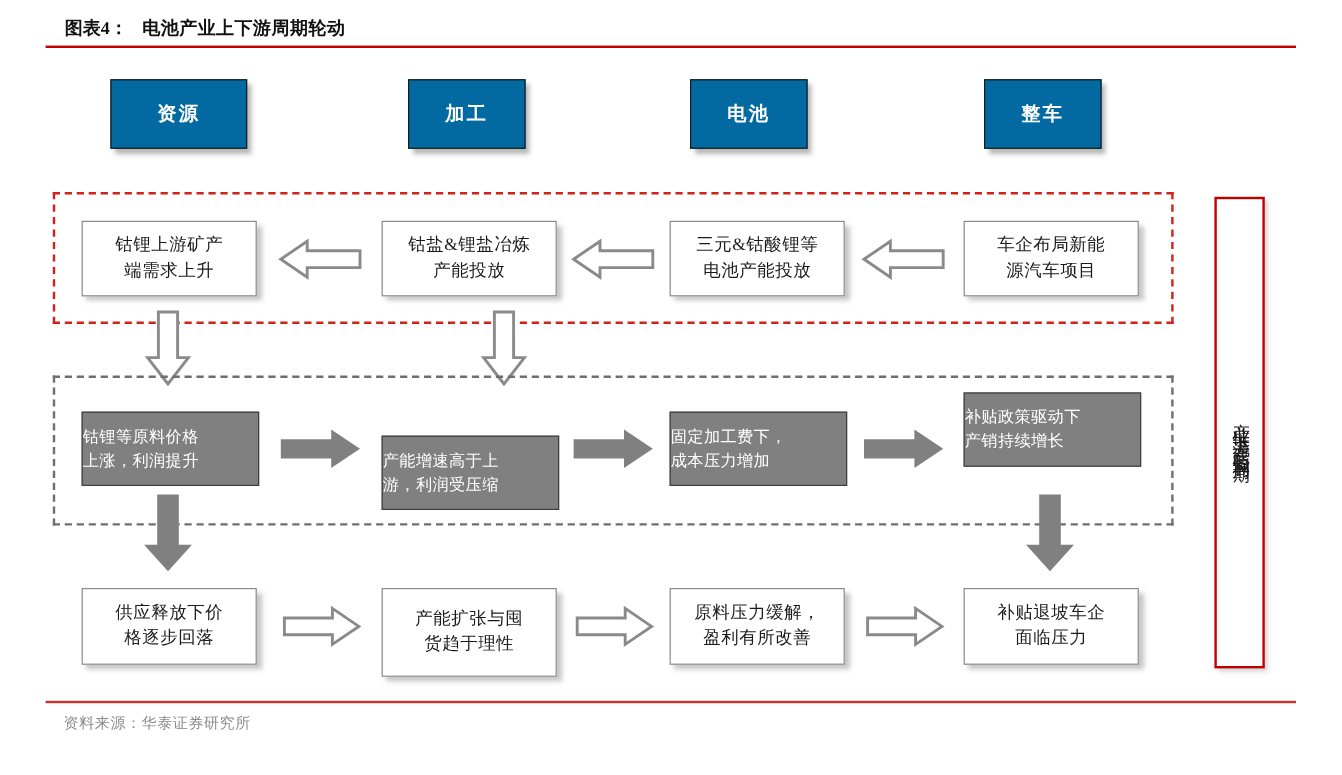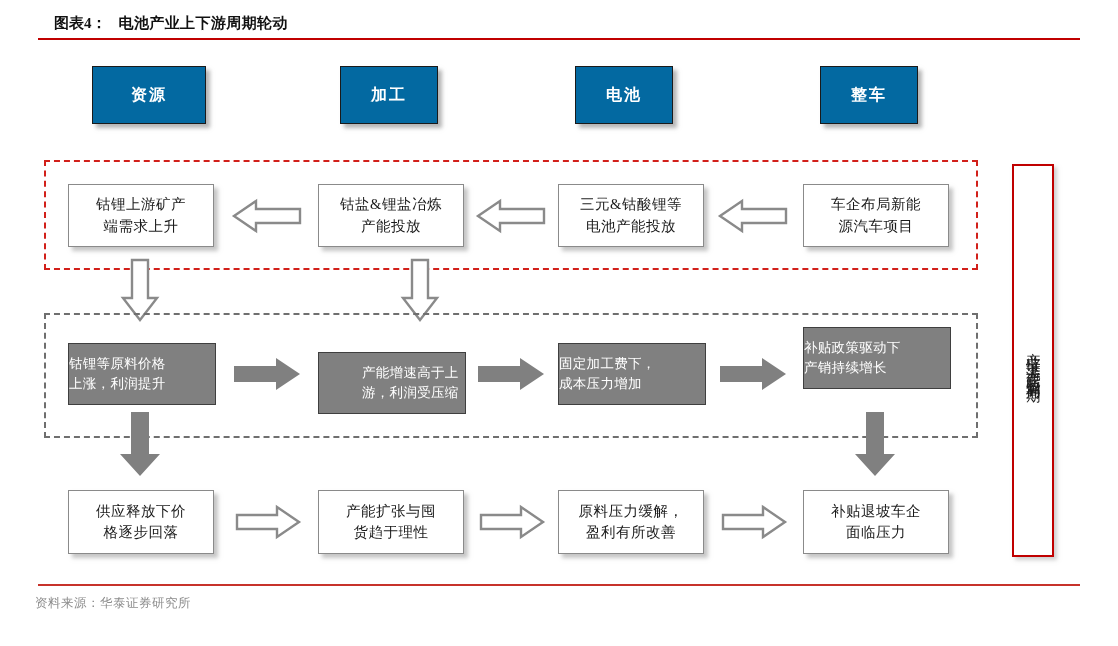--- a/index.html
+++ b/index.html
@@ -26,21 +26,21 @@
     position:absolute;left:38px;top:38px;width:1042px;height:2px;
     background:#C00000;
   }
 
   
   .footer-rule{
     position:absolute;left:38px;top:584px;width:1042px;height:1.5px;
     background:#C7332B;
   }
   .footer-text{
-    position:absolute;left:35px;top:595px;
+    position:absolute;left:53px;top:595px;
     font-size:12.5px;color:#8c8c8c;letter-spacing:.5px;
     font-family:"Liberation Serif","DejaVu Serif",serif;
   }
 
   
   .redbox{
     position:absolute;
     background:#0369a1;
     border:1px solid #1a1a1a;
     box-shadow:4px 4px 4px rgba(120,120,120,.55);
@@ -175,21 +175,21 @@
       <polygon points="22,62 5,40 14,40 14,2 30,2 30,40 39,40" fill="#ffffff" stroke="#8a8a8a" stroke-width="2.4" stroke-linejoin="miter"></polygon>
     </svg>
   </div>
 
   <div class="gray-dash" style="left:44px;top:313px;width:934px;height:125px;"></div>
 
   <div class="gbox" style="left:68px;top:343px;width:148px;height:62px;">
     <span>钴锂等原料价格</span>
     <span>上涨，利润提升</span>
   </div>
-  <div class="gbox" style="left:318px;top:352px;width:148px;height:62px;padding-left:43px;">
+  <div class="gbox" style="left:318px;top:363px;width:148px;height:62px;">
     <span>产能增速高于上</span>
     <span>游，利润受压缩</span>
   </div>
   <div class="gbox" style="left:558px;top:343px;width:148px;height:62px;">
     <span>固定加工费下，</span>
     <span>成本压力增加</span>
   </div>
   <div class="gbox" style="left:803px;top:327px;width:148px;height:62px;">
     <span>补贴政策驱动下</span>
     <span>产销持续增长</span>
@@ -219,21 +219,21 @@
   <div class="arrow" style="left:853px;top:412px;">
     <svg width="44" height="66" viewBox="0 0 44 66">
       <polygon points="13,0 31,0 31,42 42,42 22,64 2,42 13,42" fill="#808080"></polygon>
     </svg>
   </div>
 
   <div class="wbox" style="left:68px;top:490px;width:146px;height:64px;">
     <span>供应释放下价</span>
     <span>格逐步回落</span>
   </div>
-  <div class="wbox" style="left:318px;top:490px;width:146px;height:64px;">
+  <div class="wbox" style="left:318px;top:490px;width:146px;height:74px;">
     <span>产能扩张与囤</span>
     <span>货趋于理性</span>
   </div>
   <div class="wbox" style="left:558px;top:490px;width:146px;height:64px;">
     <span>原料压力缓解，</span>
     <span>盈利有所改善</span>
   </div>
   <div class="wbox" style="left:803px;top:490px;width:146px;height:64px;">
     <span>补贴退坡车企</span>
     <span>面临压力</span>

